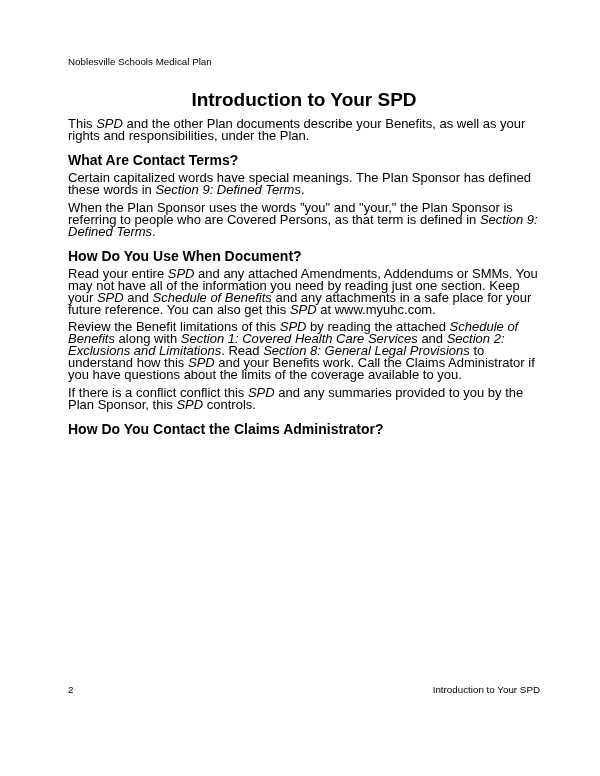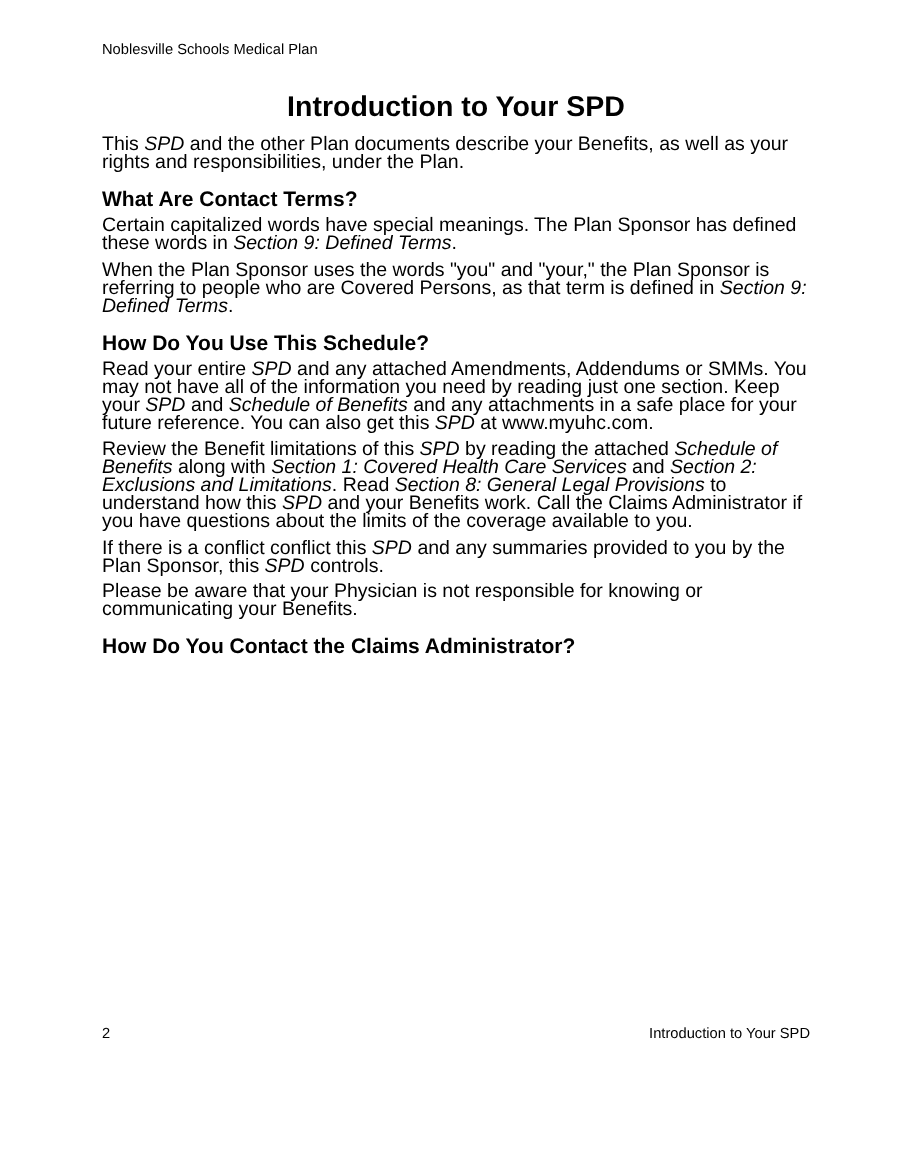--- a/index.html
+++ b/index.html
@@ -8,21 +8,21 @@
     background: #ffffff;
   }
   .page {
     position: relative;
     width: 600px;
     height: 776px;
     background: #ffffff;
     color: #000000;
     font-family: "Liberation Sans", sans-serif;
     box-sizing: border-box;
-    padding: 28px 60px 0 68px;
+    padding: 56px 60px 0 68px;
     overflow: hidden;
   }
   .running-header {
     font-size: 9.8px;
     line-height: 12px;
   }
   .doc-title {
     font-size: 19px;
     line-height: 22px;
     font-weight: bold;
@@ -60,25 +60,24 @@
 <div class="page">
   <div class="running-header">Noblesville Schools Medical Plan</div>
 
   <h1 class="doc-title">Introduction to Your SPD</h1>
 
   <main id="content">
       <p class="body-paragraph"><span>This </span><i>SPD</i><span> and the other Plan documents describe your Benefits, as well as your rights and responsibilities, under the Plan.</span></p>
       <h2 class="section-heading">What Are Contact Terms?</h2>
       <p class="body-paragraph"><span>Certain capitalized words have special meanings. The Plan Sponsor has defined these words in </span><i>Section 9: Defined Terms</i><span>.</span></p>
       <p class="body-paragraph"><span>When the Plan Sponsor uses the words "you" and "your," the Plan Sponsor is referring to people who are Covered Persons, as that term is defined in </span><i>Section 9: Defined Terms</i><span>.</span></p>
-      <h2 class="section-heading">How Do You Use This Schedule?</h2>
+      <h2 class="section-heading">How Do You Use When Document?</h2>
       <p class="body-paragraph"><span>Read your entire </span><i>SPD</i><span> and any attached Amendments, Addendums or SMMs. You may not have all of the information you need by reading just one section. Keep your </span><i>SPD</i><span> and </span><i>Schedule of Benefits</i><span> and any attachments in a safe place for your future reference. You can also get this </span><i>SPD</i><span> at www.myuhc.com.</span></p>
       <p class="body-paragraph"><span>Review the Benefit limitations of this </span><i>SPD</i><span> by reading the attached </span><i>Schedule of Benefits</i><span> along with </span><i>Section 1: Covered Health Care Services</i><span> and </span><i>Section 2: Exclusions and Limitations</i><span>. Read </span><i>Section 8: General Legal Provisions</i><span> to understand how this </span><i>SPD</i><span> and your Benefits work. Call the Claims Administrator if you have questions about the limits of the coverage available to you.</span></p>
       <p class="body-paragraph"><span>If there is a conflict conflict this </span><i>SPD</i><span> and any summaries provided to you by the Plan Sponsor, this </span><i>SPD</i><span> controls.</span></p>
-      <p class="body-paragraph"><span>Please be aware that your Physician is not responsible for knowing or communicating your Benefits.</span></p>
       <h2 class="section-heading">How Do You Contact the Claims Administrator?</h2>
     </main>
 
   <div class="page-footer">
     <span>2</span>
     <span>Introduction to Your SPD</span>
   </div>
 </div>
 
 </body></html>

